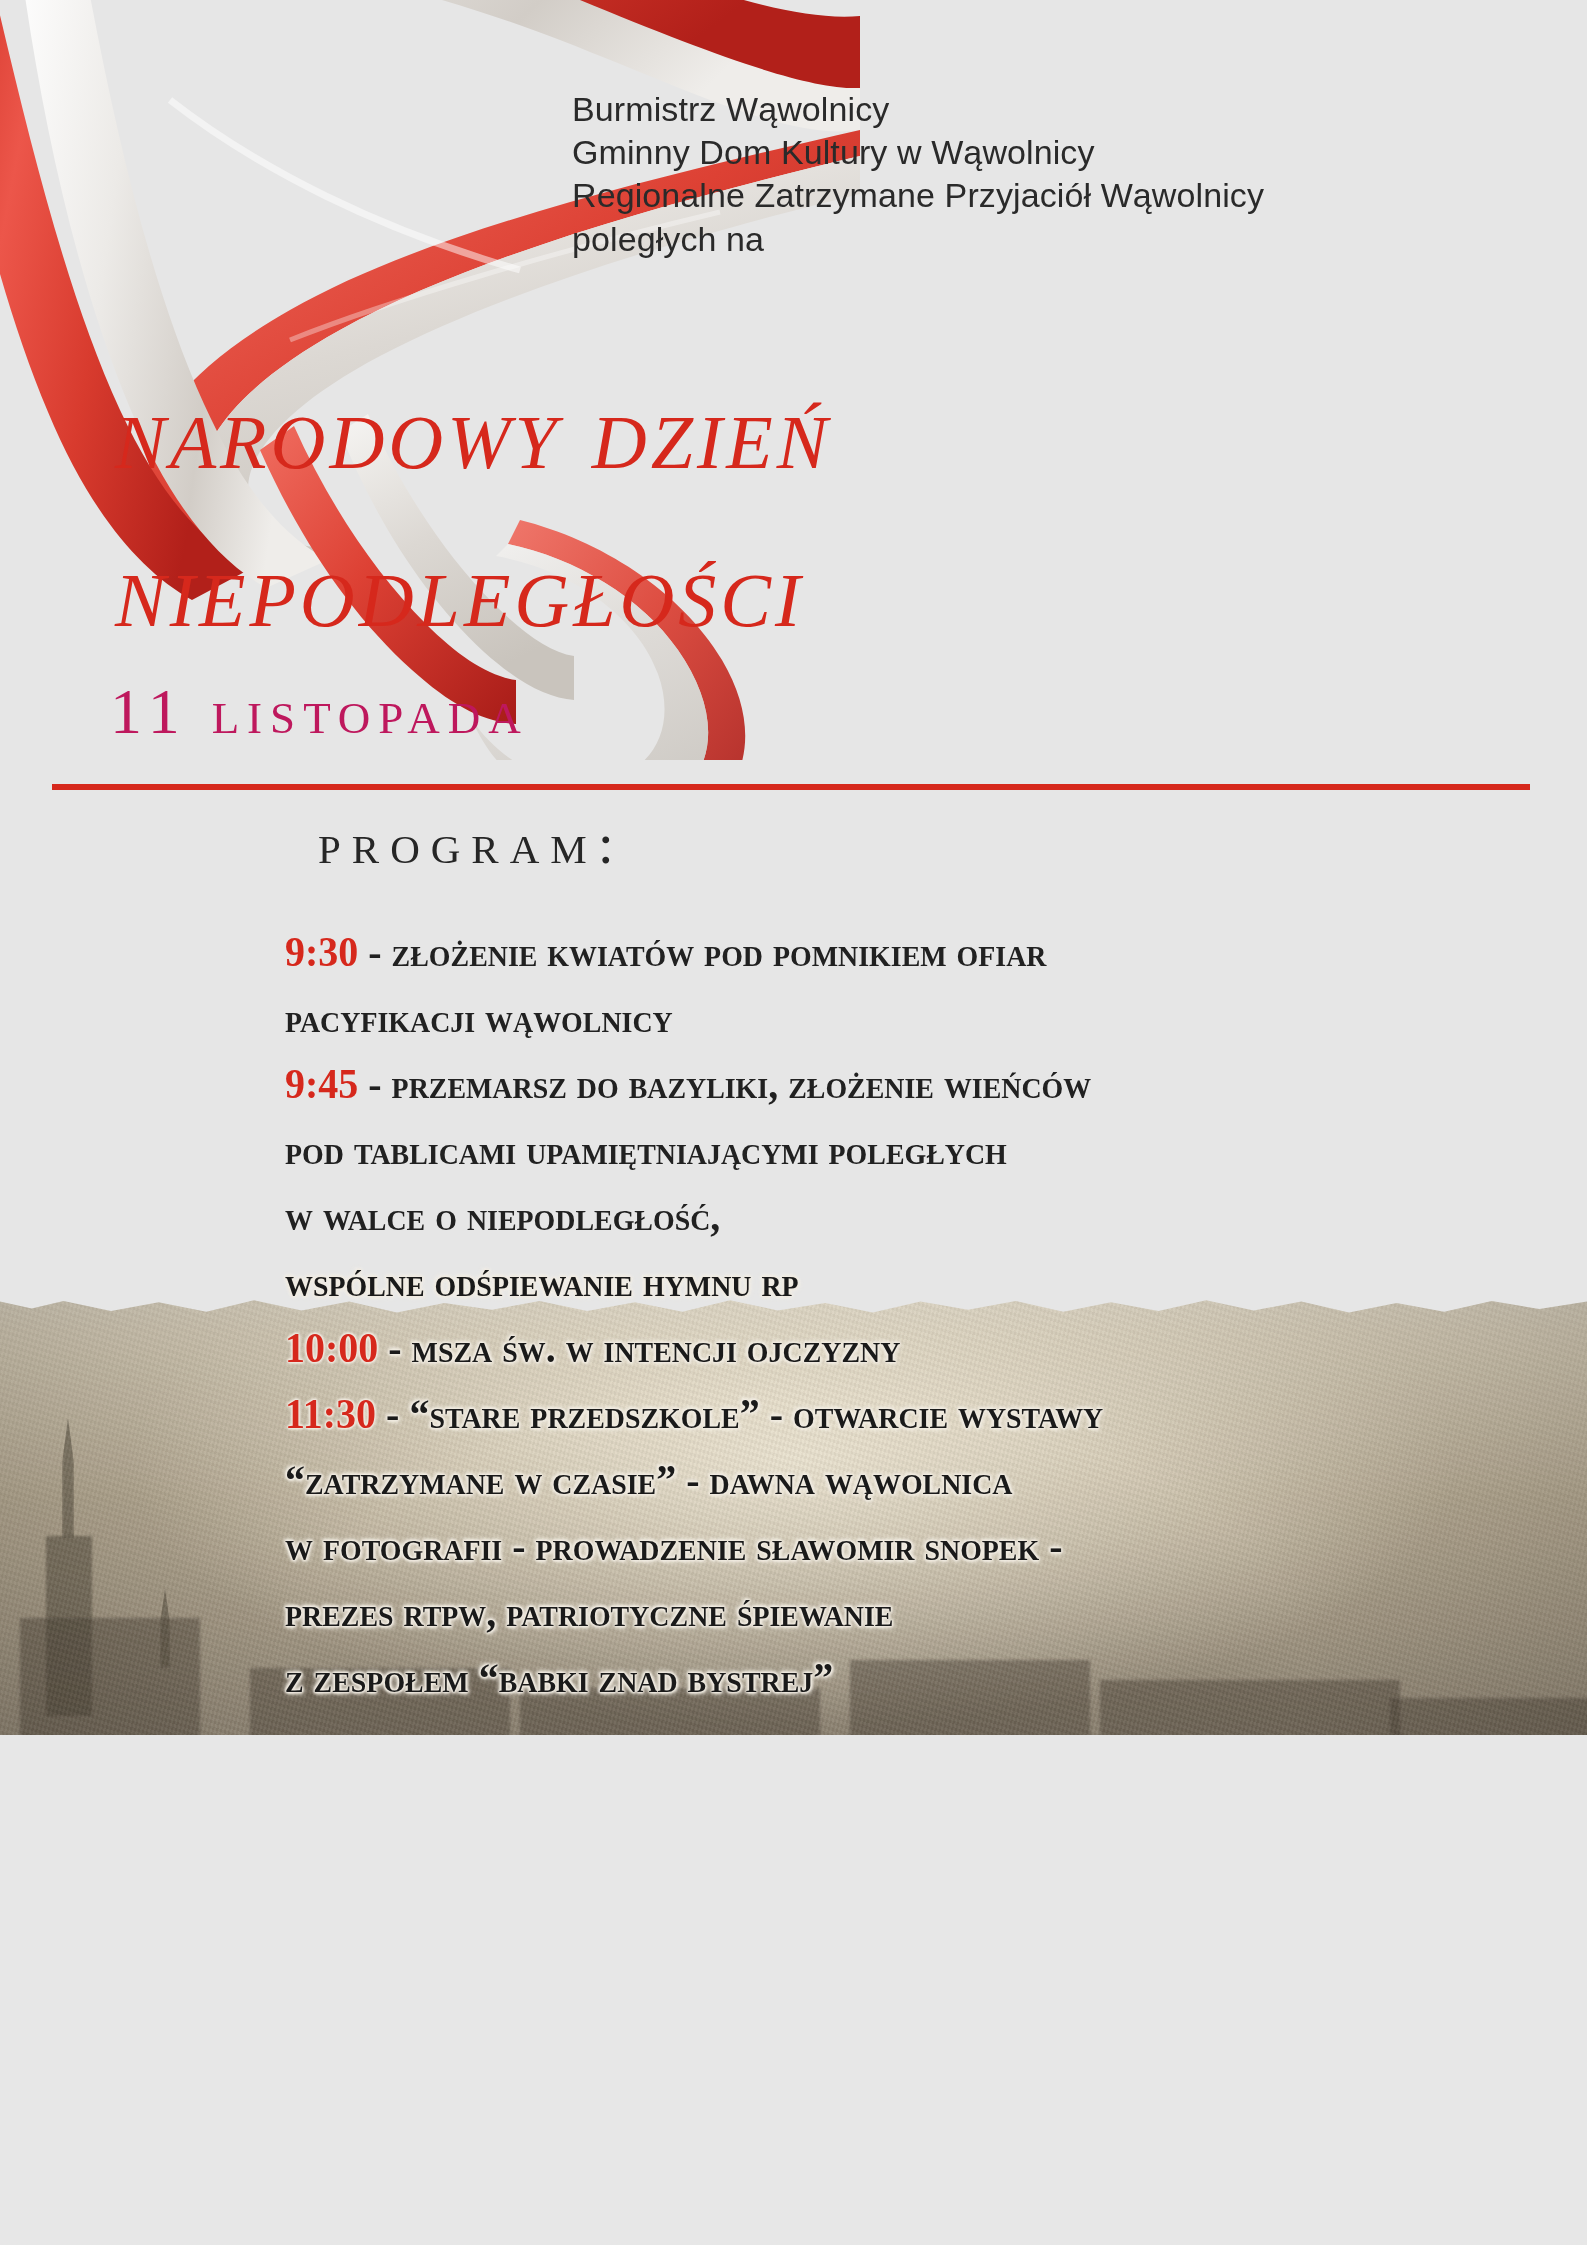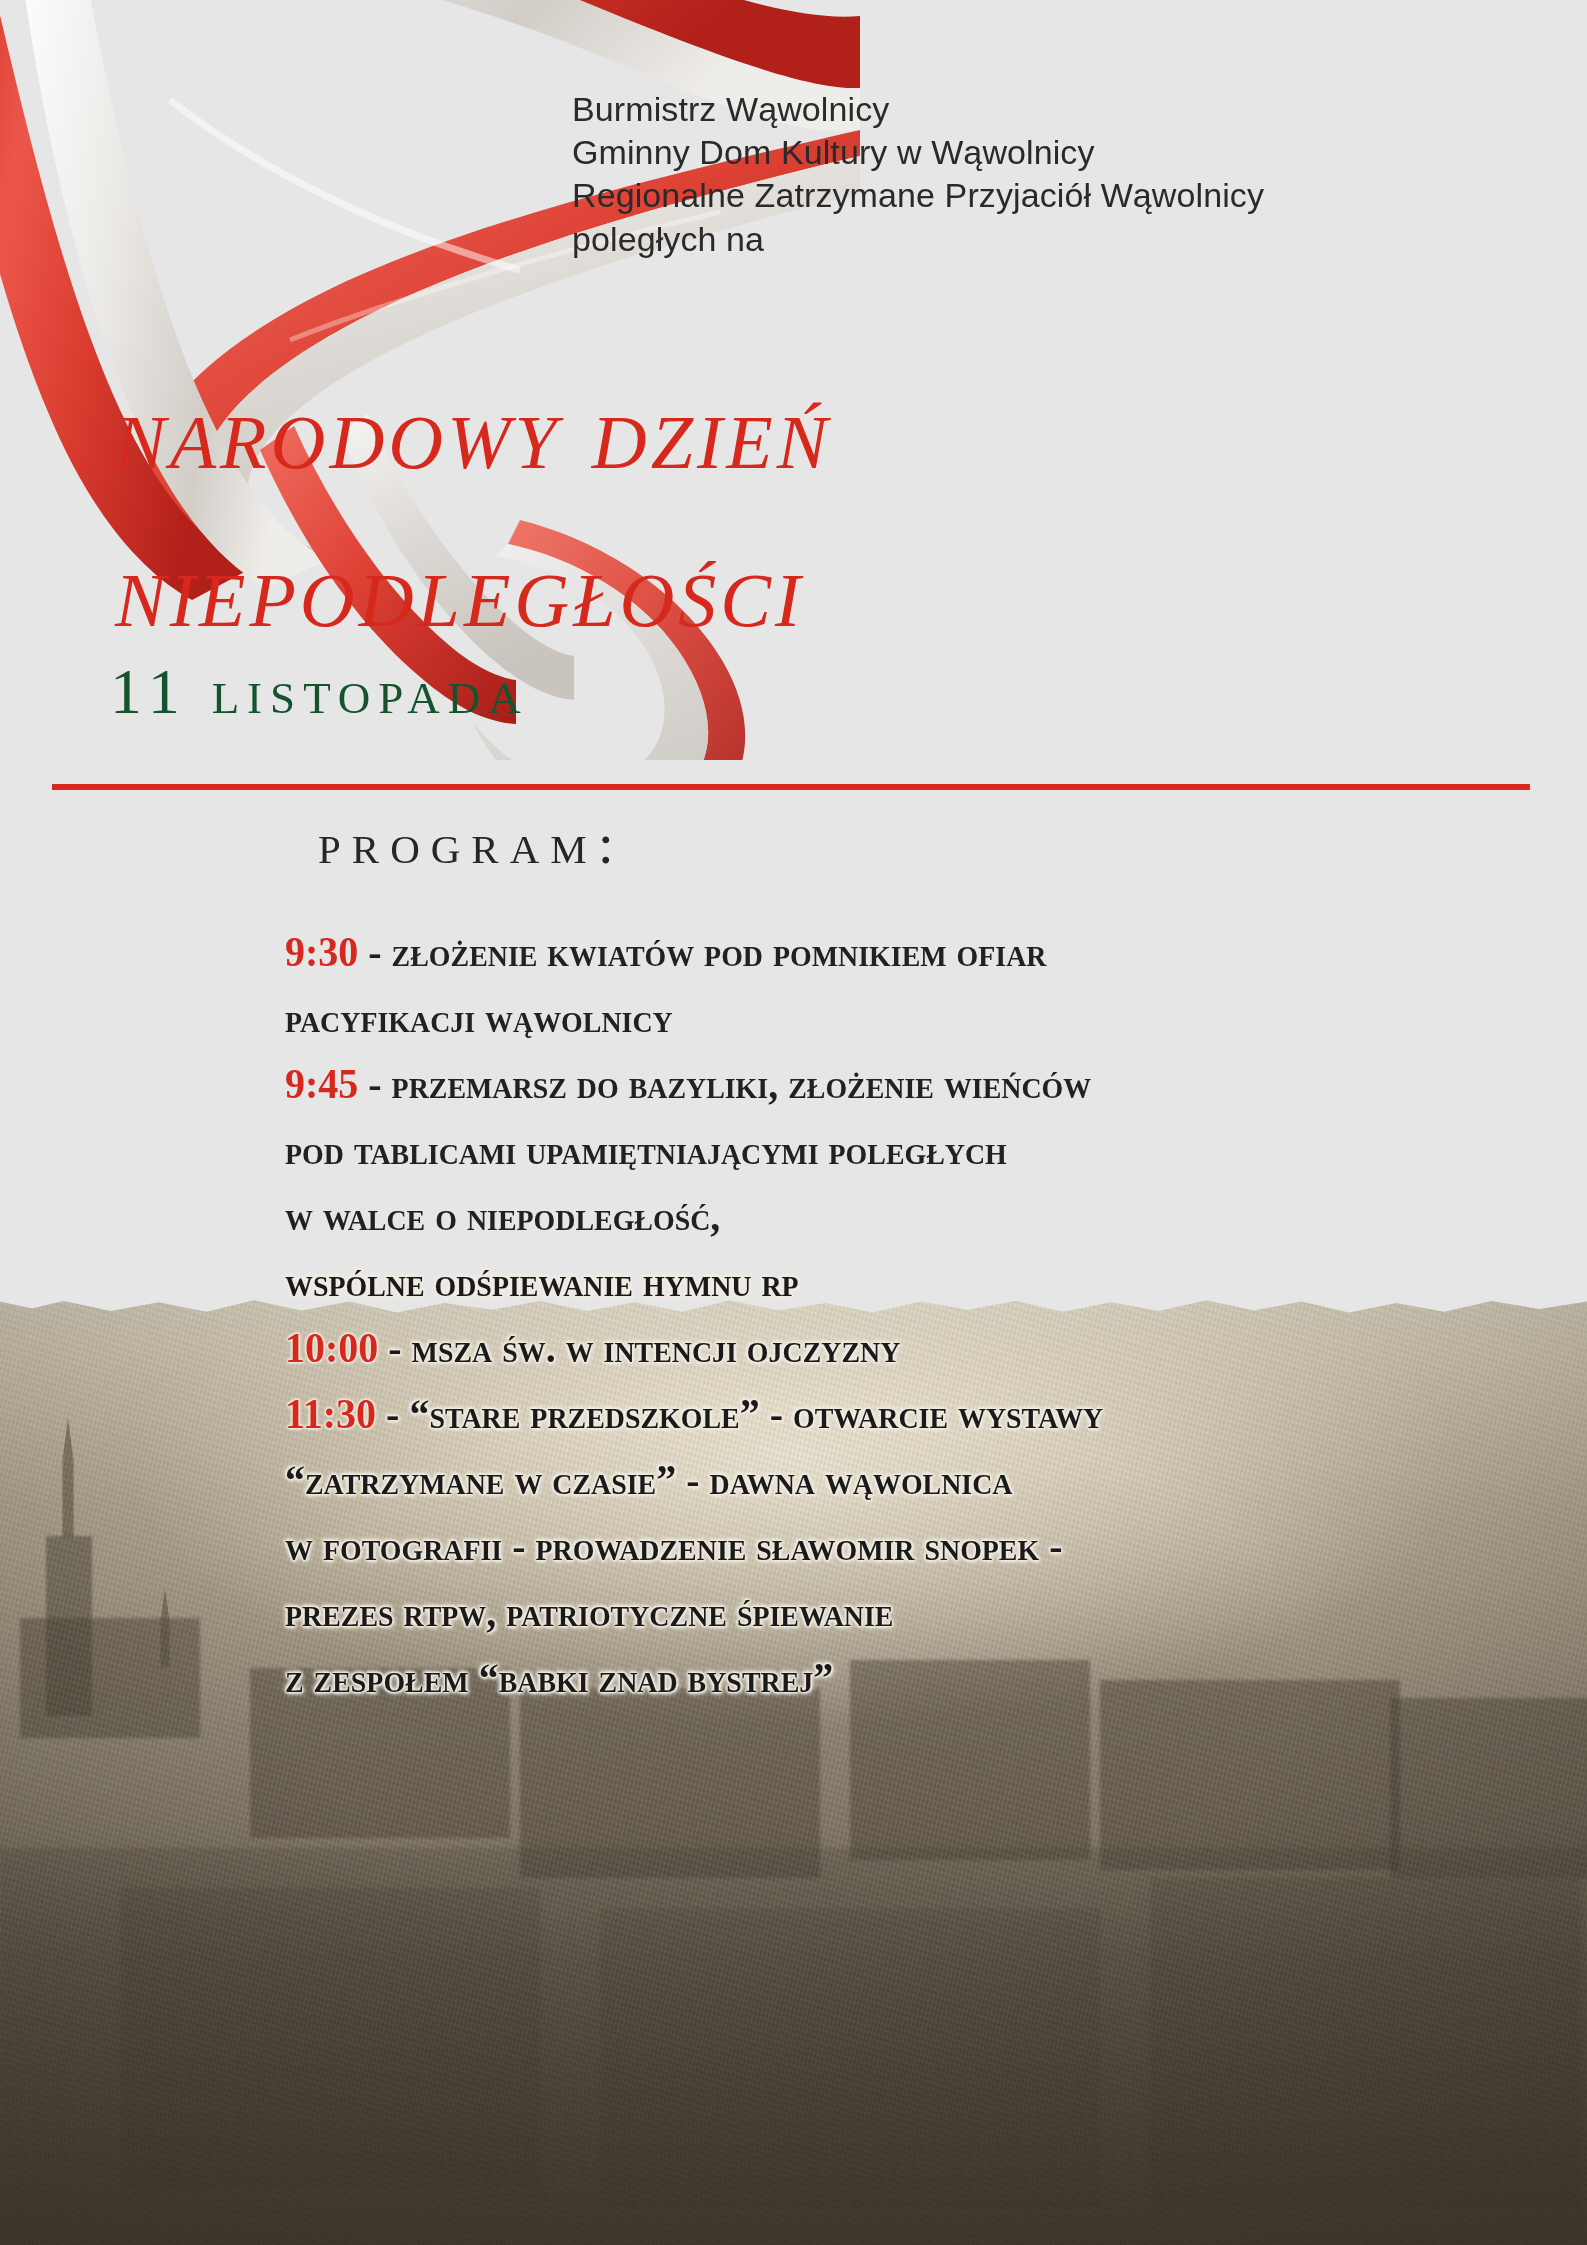--- a/index.html
+++ b/index.html
@@ -4,21 +4,21 @@
 <style>
   html,body{margin:0;padding:0;}
   body{
     width:1587px;height:2245px;
     font-family:"Liberation Sans", sans-serif;
     background:#e7e7e7;
     overflow:hidden;
   }
   #poster{
     position:relative;
-    width:1587px;height:2245px;
+    width:1587px;height:1735px;
     background:#e6e6e6;
     overflow:hidden;
   }
 
   
   .photo-wrap{
     position:absolute;left:0;top:1288px;width:1587px;height:957px;
     overflow:hidden;
   }
   .photo-base{
@@ -83,23 +83,23 @@
     font-variant:small-caps;
     text-transform:lowercase;
     letter-spacing:4px;
     line-height:1;
     font-style:italic;
   }
   #title1{left:115px;top:378px;font-size:108px;}
   #title2{left:115px;top:536px;font-size:108px;}
 
   #date-line{
-    position:absolute;left:110px;top:660px;
-    font-family:"Liberation Serif", serif;
-    font-size:64px;font-weight:400;color:#14532d;
+    position:absolute;left:110px;top:680px;
+    font-family:"Liberation Serif", serif;
+    font-size:64px;font-weight:400;color:#be185d;
     font-variant:small-caps;text-transform:lowercase;
     letter-spacing:8px;line-height:1;
   }
   #rule{
     position:absolute;left:52px;top:784px;width:1478px;height:6px;
     background:#d6281c;
   }
   #program-label{
     position:absolute;left:318px;top:815px;
     font-family:"Liberation Serif", serif;

